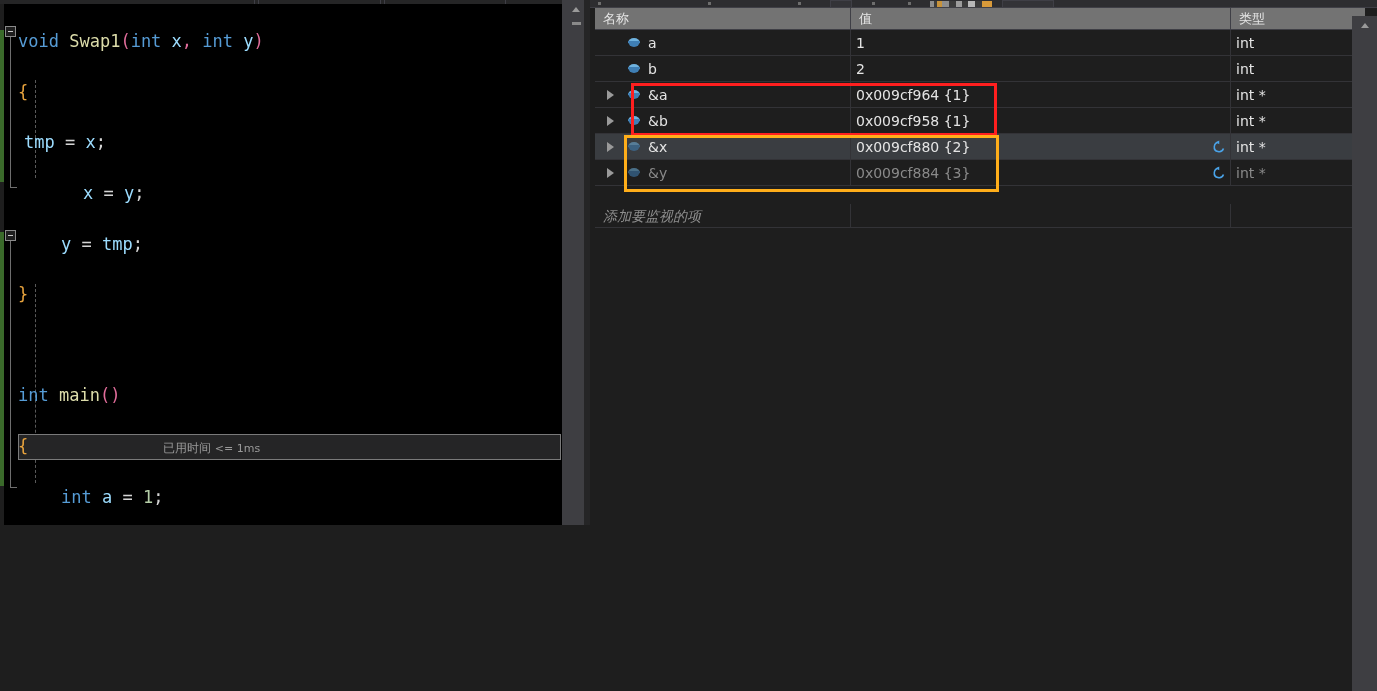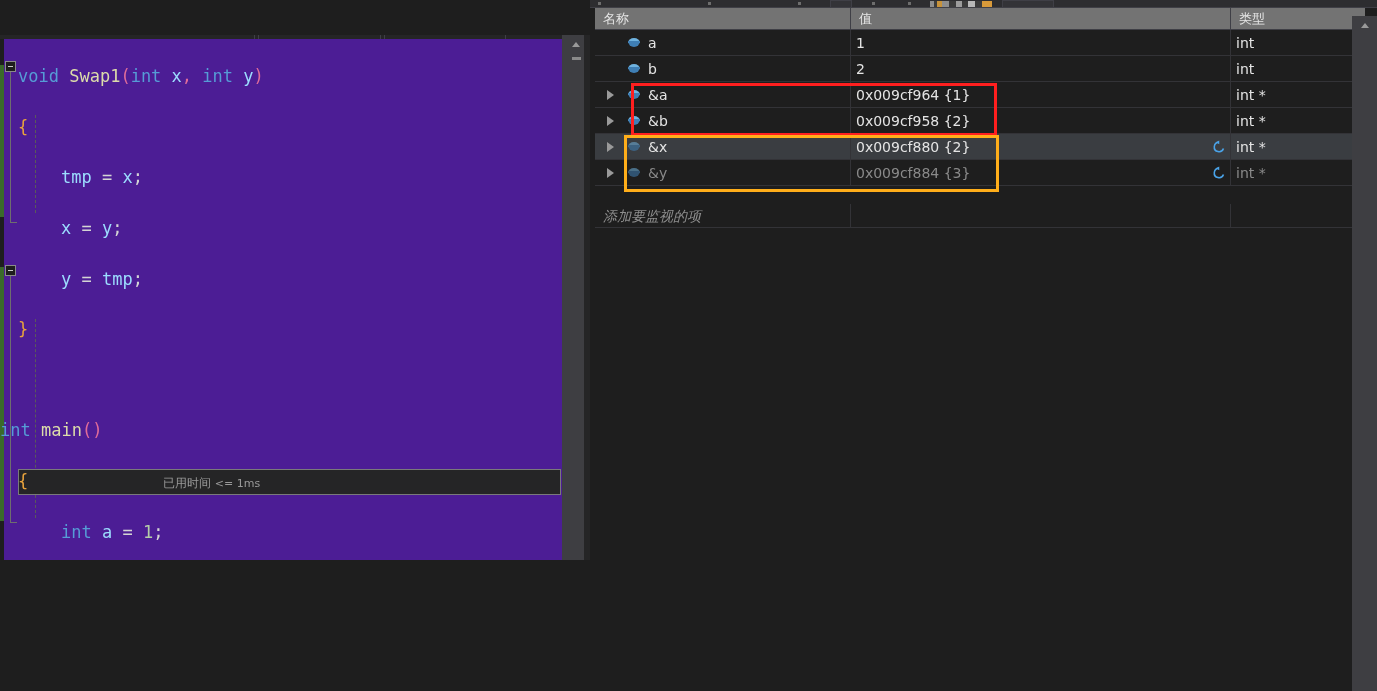--- a/index.html
+++ b/index.html
@@ -9,21 +9,21 @@
     width: 1377px; height: 691px;
     overflow: hidden;
     background: #1e1e1e;
     font-family: "Liberation Sans", sans-serif;
   }
   #app { position: relative; width: 1377px; height: 691px; background: #1e1e1e; }
 
   
   #editor-pane {
     position: absolute; left: 0; top: 0; width: 590px; height: 525px;
-    background: #4c1d95; overflow: hidden; margin-top: 35px;
+    background: #000000; overflow: hidden;
   }
   #editor-tabstrip {
     position: absolute; left: 0; top: 0; width: 562px; height: 4px;
     background: #252526;
   }
   .tabseam { position:absolute; top:0; width:1px; height:4px; background:#3f3f46; }
 
   
   #change-bar {
     position: absolute; left: 0; top: 4px; width: 4px; height: 687px;
@@ -232,26 +232,26 @@
     </div>
 
     <span class="indent-guide" style="left:35px; top:80px;  height:98px"></span>
     <span class="indent-guide" style="left:35px; top:284px; height:199px"></span>
 
     <div id="cur-line-box"></div>
 
     <div id="code">
 <div class="line" style="padding-left:18px"><span class="kw">void</span> <span class="fn">Swap1</span><span class="punct">(</span><span class="kw">int</span> <span class="var">x</span><span class="punct">,</span> <span class="kw">int</span> <span class="var">y</span><span class="punct">)</span></div>
 <div class="line" style="padding-left:18px"><span class="brace">{</span></div>
-<div class="line" style="padding-left:61px"><span class="var">tmp</span> <span class="op">=</span> <span class="var">x</span><span class="plain">;</span></div>
-<div class="line" style="padding-left:61px"><span class="var">x</span> <span class="op">=</span> <span class="var">y</span><span class="plain">;</span></div>
+<div class="line" style="padding-left:24px"><span class="var">tmp</span> <span class="op">=</span> <span class="var">x</span><span class="plain">;</span></div>
+<div class="line" style="padding-left:83px"><span class="var">x</span> <span class="op">=</span> <span class="var">y</span><span class="plain">;</span></div>
 <div class="line" style="padding-left:61px"><span class="var">y</span> <span class="op">=</span> <span class="var">tmp</span><span class="plain">;</span></div>
 <div class="line" style="padding-left:18px"><span class="brace">}</span></div>
 <div class="line">&nbsp;</div>
-<div class="line" style=""><span class="kw">int</span> <span class="fn">main</span><span class="punct">()</span></div>
+<div class="line" style="padding-left:18px"><span class="kw">int</span> <span class="fn">main</span><span class="punct">()</span></div>
 <div class="line" style="padding-left:18px"><span class="brace">{</span></div>
 <div class="line" style="padding-left:61px"><span class="kw">int</span> <span class="var">a</span> <span class="op">=</span> <span class="num">1</span><span class="plain">;</span></div>
 <div class="line" style="padding-left:61px"><span class="kw">int</span> <span class="var">b</span> <span class="op">=</span> <span class="num">2</span><span class="plain">;</span></div>
 <div class="line">&nbsp;</div>
 <div class="line" style="padding-left:61px"><span class="fn">Swap1</span><span class="punct">(</span><span class="var">a</span><span class="punct">,</span> <span class="var">b</span><span class="punct">)</span><span class="plain">;</span></div>
 
 
 
 
     </div>
@@ -332,21 +332,21 @@
       </div>
 
       <div class="wrow" style="top:100px">
         <span class="expander"></span>
         <span class="vicon" style="left:33px">
             <span class="top"></span>
             <span class="bot"></span>
           </span>
         <span class="cell" style="left:53px; width:200px">&amp;b</span>
         <span class="vsep" style="left:255px"></span>
-        <span class="cell" style="left:261px; width:370px">0x009cf958 {2}</span>
+        <span class="cell" style="left:261px; width:370px">0x009cf958 {1}</span>
         <span class="vsep" style="left:635px"></span>
         <span class="cell" style="left:641px; width:115px">int *</span>
       </div>
 
       <div class="wrow selected" style="top:126px">
         <span class="expander"></span>
         <span class="vicon dimmed" style="left:33px">
             <span class="top"></span>
             <span class="bot"></span>
           </span>

